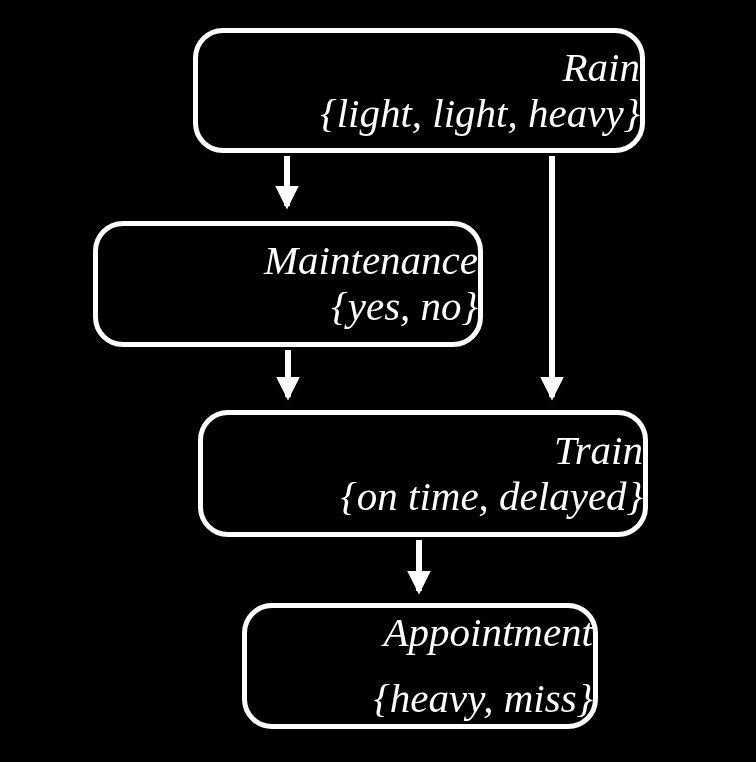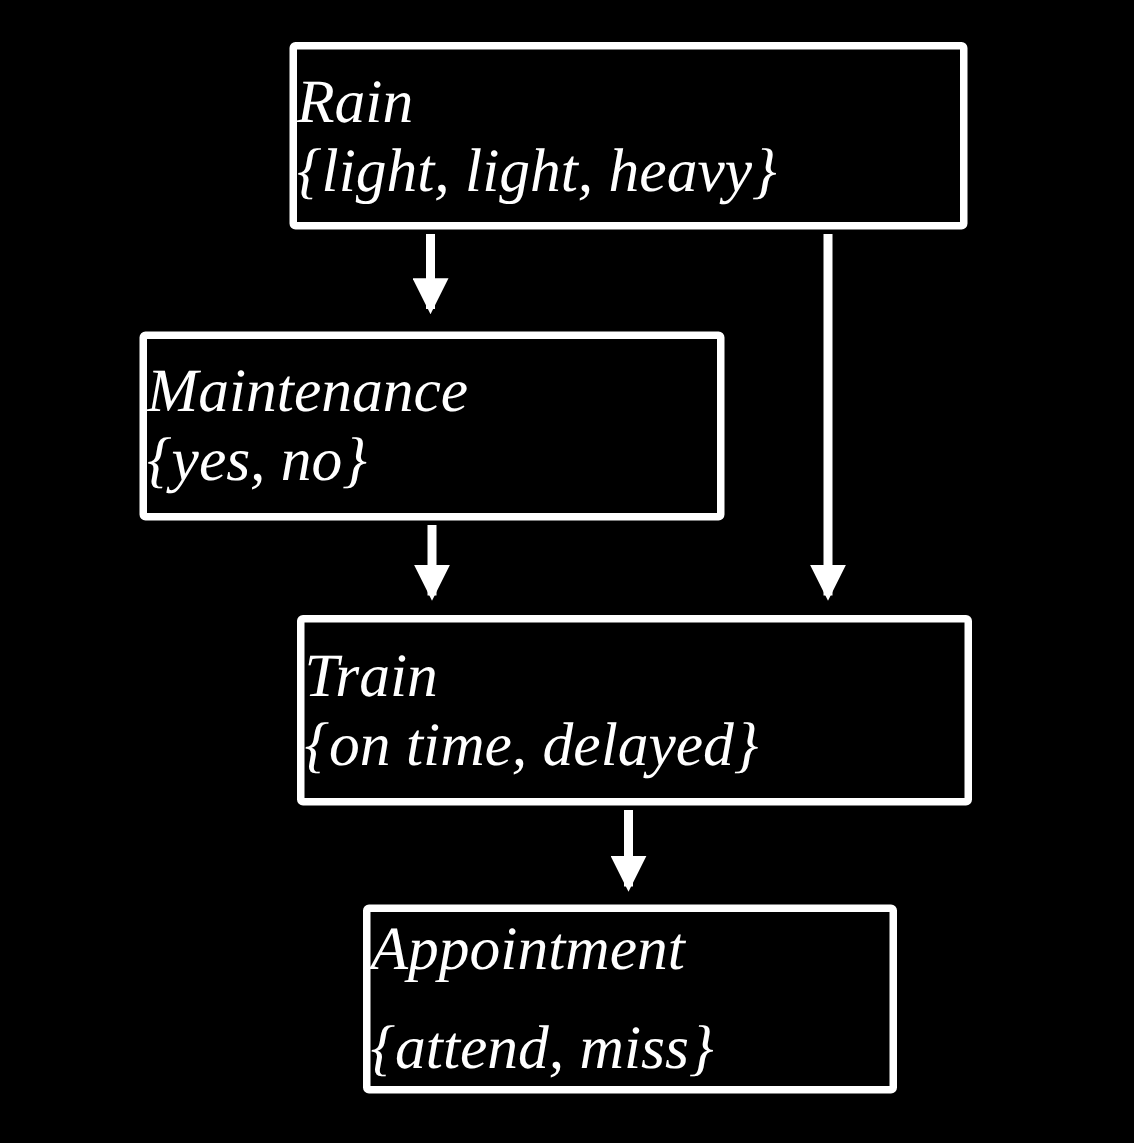--- a/index.html
+++ b/index.html
@@ -23,26 +23,26 @@
   }
   .edges-layer {
     position: absolute;
     left: 0; top: 0;
     width: 756px; height: 762px;
     display: block;
   }
   .node {
     position: absolute;
     border: 5px solid var(--stroke);
-    border-radius: 4px;
+    border-radius: 30px;
     background: var(--background);
     color: var(--text);
     display: flex;
     flex-direction: column;
-    align-items: flex-start;
+    align-items: flex-end;
     justify-content: center;
     text-align: center;
     font-style: italic;
     font-size: 41px;
     line-height: 1.12;
   }
   .node-rain        { left: 193px; top: 28px;  width: 452px; height: 125px; }
   .node-maintenance { left: 93px;  top: 221px; width: 390px; height: 126px; }
   .node-train       { left: 198px; top: 410px; width: 450px; height: 127px; }
   .node-appointment { left: 242px; top: 603px; width: 356px; height: 126px; gap: 20px; }
@@ -80,16 +80,16 @@
     <span class="node-domain">{yes, no}</span>
   </div>
 
   <div class="node node-train">
     <span class="node-name">Train</span>
     <span class="node-domain">{on time, delayed}</span>
   </div>
 
   <div class="node node-appointment">
     <span class="node-name">Appointment</span>
-    <span class="node-domain">{attend, miss}</span>
+    <span class="node-domain">{heavy, miss}</span>
   </div>
 
 </div>
 
 </body></html>

